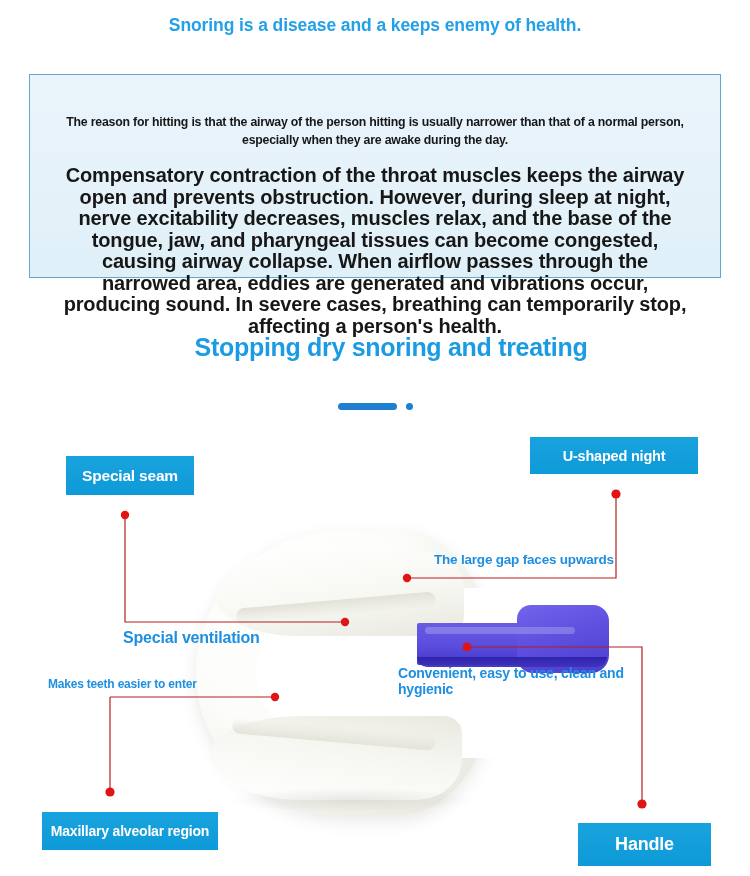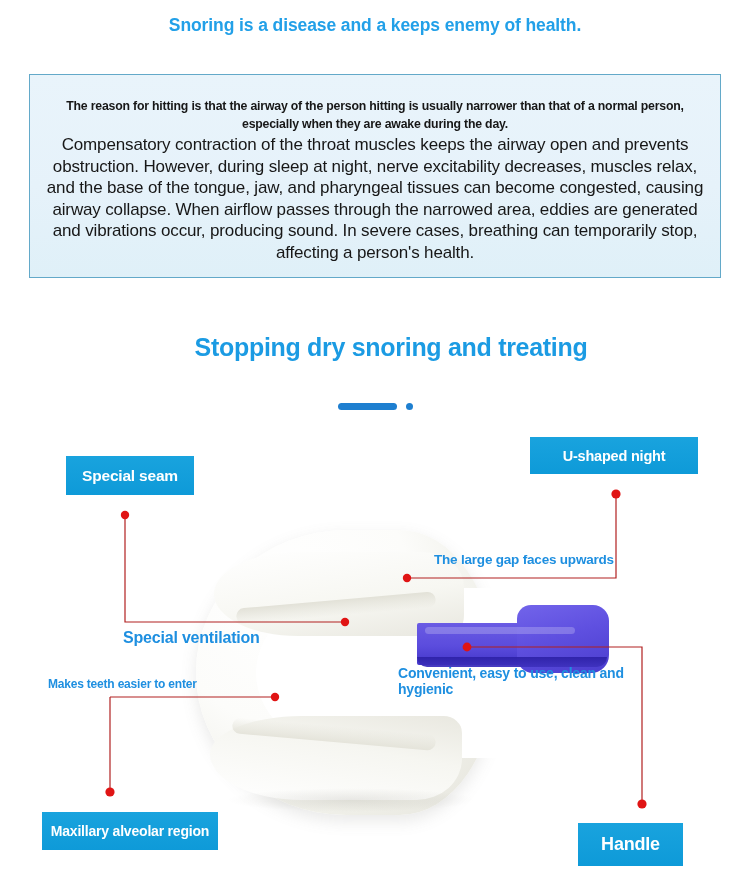--- a/index.html
+++ b/index.html
@@ -35,33 +35,33 @@
     left: 29px;
     top: 74px;
     width: 692px;
     height: 204px;
     box-sizing: border-box;
     border: 1px solid #63A9C9;
     background: linear-gradient(180deg, #e9f4fb 0%, #e6f2fa 55%, #dff0f8 100%);
     padding: 22px 10px 0 10px;
   }
   .infobox p {
-    margin: 0;
+    margin: 16px;
     text-align: center;
     color: #171717;
   }
   .infobox .lead {
     font-size: 12.3px;
     font-weight: bold;
     line-height: 18px;
     letter-spacing: -0.2px;
   }
   .infobox .body {
-    font-size: 17px;
-    font-weight: normal;
+    font-size: 20px;
+    font-weight: bold;
     line-height: 21.5px;
     letter-spacing: -0.15px;
     margin-top: 1px;
   }
 
   
   .subhead {
     position: absolute;
     left: 16px;
     top: 331px;
@@ -247,21 +247,21 @@
     font-weight: bold;
     letter-spacing: -0.2px;
     display: flex;
     align-items: center;
     justify-content: center;
     white-space: nowrap;
   }
   .badge-center-seam      { left: 66px;  top: 36px;  width: 128px; height: 39px; }
   .badge-u-notch          { left: 530px; top: 17px;  width: 168px; height: 37px; font-size: 14.5px; }
   .badge-maxillary        { left: 42px;  top: 392px; width: 176px; height: 38px; font-size: 14px; text-align: center; }
-  .badge-handle           { left: 578px; top: 403px; width: 105px; height: 43px; font-size: 18px; }
+  .badge-handle           { left: 578px; top: 403px; width: 133px; height: 43px; font-size: 18px; }
 
   
   .caption {
     position: absolute;
     color: #1E8FE0;
     font-weight: bold;
     letter-spacing: -0.2px;
     line-height: 16px;
   }
   .cap-ventilation  { left: 123px; top: 210px; font-size: 16px; }

